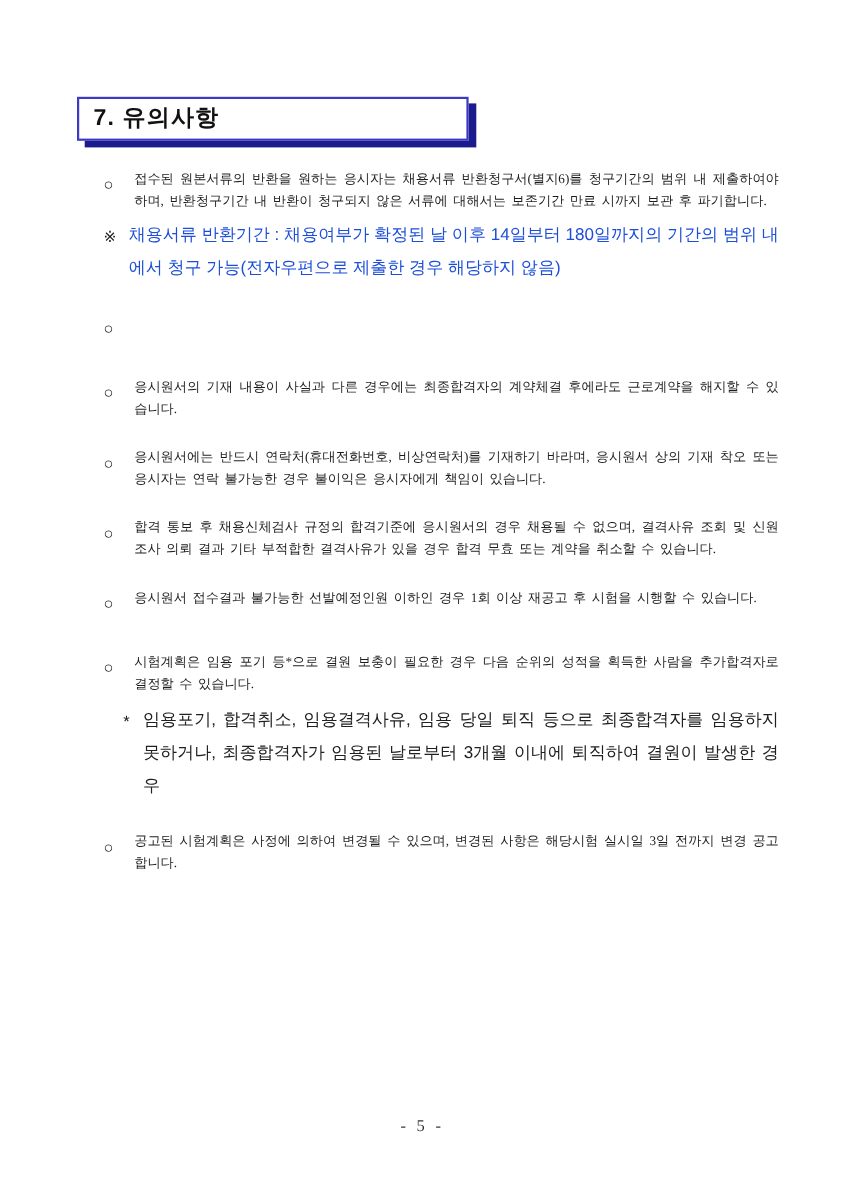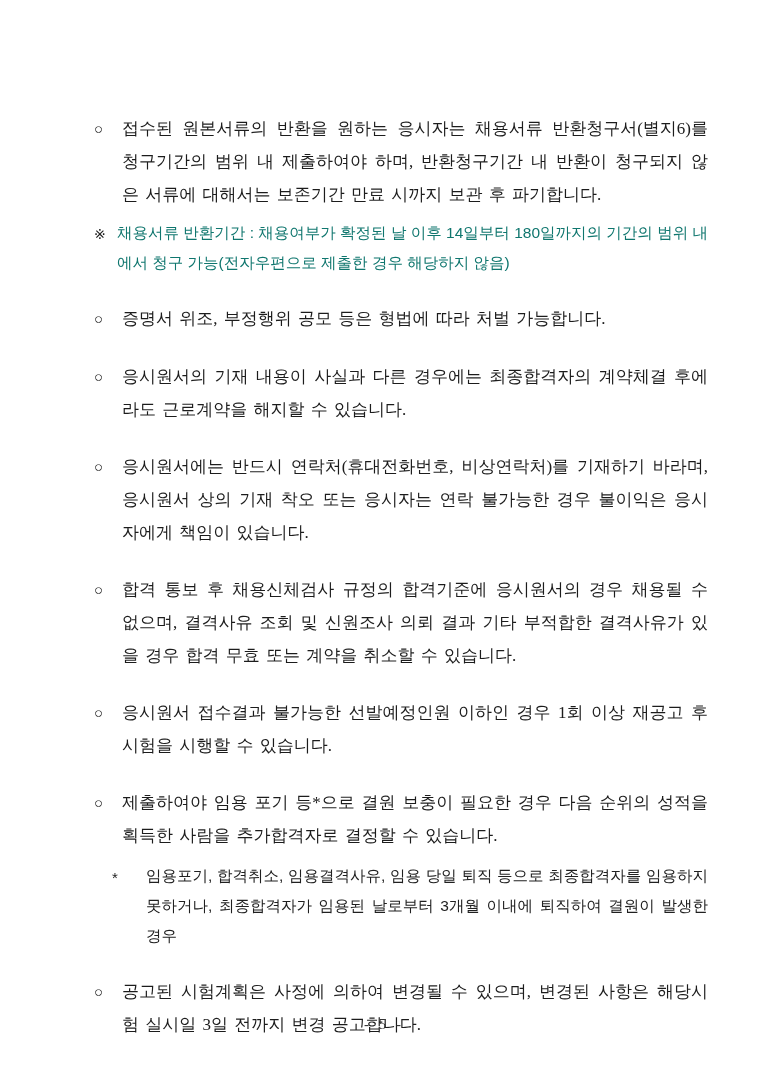--- a/index.html
+++ b/index.html
@@ -50,87 +50,88 @@
   .bullet {
     margin-top: 24px;
     padding-left: 24px;
   }
   .bullet .marker {
     width: 28px;
     font-size: 15px;
     padding-top: 1px;
   }
   .bullet .text {
-    font-size: 17px;
-    line-height: 33px;
+    font-size: 12px;
+    line-height: 20px;
     word-spacing: 2px;
   }
   .note {
     margin-top: 7px;
     padding-left: 24px;
     font-family: "Liberation Sans", "DejaVu Sans", sans-serif;
   }
   .note .marker {
     width: 23px;
     font-size: 14px;
     line-height: 30px;
     padding-top: 1px;
   }
   .note .text {
     font-size: 15.5px;
     line-height: 30px;
-    color: #0f766e;
+    color: #1d4ed8;
   }
   .footnote {
     margin-top: 9px;
     padding-left: 42px;
     font-family: "Liberation Sans", "DejaVu Sans", sans-serif;
   }
   .footnote .marker {
     width: 18px;
     font-size: 15px;
     line-height: 30px;
     padding-top: 2px;
   }
   .footnote .text {
     font-size: 15.5px;
     line-height: 30px;
     color: #202020;
-    margin-left: 16px;
   }
   .page-num {
     position: absolute;
     left: 0;
     right: 0;
     top: 1016px;
     text-align: center;
     font-size: 15px;
     letter-spacing: 3px;
     color: #333333;
   }
 </style>
 </head>
 <body>
 
 <div class="content">
 
+  <div class="title-box">
+    <span>7. 유의사항</span>
+  </div>
 
   <div class="item bullet">
     <span class="marker">○</span>
     <div class="text">접수된 원본서류의 반환을 원하는 응시자는 채용서류 반환청구서(별지6)를 청구기간의 범위 내 제출하여야 하며, 반환청구기간 내 반환이 청구되지 않은 서류에 대해서는 보존기간 만료 시까지 보관 후 파기합니다.</div>
   </div>
 
   <div class="item note">
     <span class="marker">※</span>
     <div class="text">채용서류 반환기간 : 채용여부가 확정된 날 이후 14일부터 180일까지의 기간의 범위 내에서 청구 가능(전자우편으로 제출한 경우 해당하지 않음)</div>
   </div>
 
   <div class="item bullet">
     <span class="marker">○</span>
-    <div class="text">증명서 위조, 부정행위 공모 등은 형법에 따라 처벌 가능합니다.</div>
   </div>
 
   <div class="item bullet">
     <span class="marker">○</span>
     <div class="text">응시원서의 기재 내용이 사실과 다른 경우에는 최종합격자의 계약체결 후에라도 근로계약을 해지할 수 있습니다.</div>
   </div>
 
   <div class="item bullet">
     <span class="marker">○</span>
     <div class="text">응시원서에는 반드시 연락처(휴대전화번호, 비상연락처)를 기재하기 바라며, 응시원서 상의 기재 착오 또는 응시자는 연락 불가능한 경우 불이익은 응시자에게 책임이 있습니다.</div>
@@ -141,21 +142,21 @@
     <div class="text">합격 통보 후 채용신체검사 규정의 합격기준에 응시원서의 경우 채용될 수 없으며, 결격사유 조회 및 신원조사 의뢰 결과 기타 부적합한 결격사유가 있을 경우 합격 무효 또는 계약을 취소할 수 있습니다.</div>
   </div>
 
   <div class="item bullet">
     <span class="marker">○</span>
     <div class="text">응시원서 접수결과 불가능한 선발예정인원 이하인 경우 1회 이상 재공고 후 시험을 시행할 수 있습니다.</div>
   </div>
 
   <div class="item bullet">
     <span class="marker">○</span>
-    <div class="text">제출하여야 임용 포기 등*으로 결원 보충이 필요한 경우 다음 순위의 성적을 획득한 사람을 추가합격자로 결정할 수 있습니다.</div>
+    <div class="text">시험계획은 임용 포기 등*으로 결원 보충이 필요한 경우 다음 순위의 성적을 획득한 사람을 추가합격자로 결정할 수 있습니다.</div>
   </div>
 
   <div class="item footnote">
     <span class="marker">*</span>
     <div class="text">임용포기, 합격취소, 임용결격사유, 임용 당일 퇴직 등으로 최종합격자를 임용하지 못하거나, 최종합격자가 임용된 날로부터 3개월 이내에 퇴직하여 결원이 발생한 경우</div>
   </div>
 
   <div class="item bullet">
     <span class="marker">○</span>
     <div class="text">공고된 시험계획은 사정에 의하여 변경될 수 있으며, 변경된 사항은 해당시험 실시일 3일 전까지 변경 공고합니다.</div>

